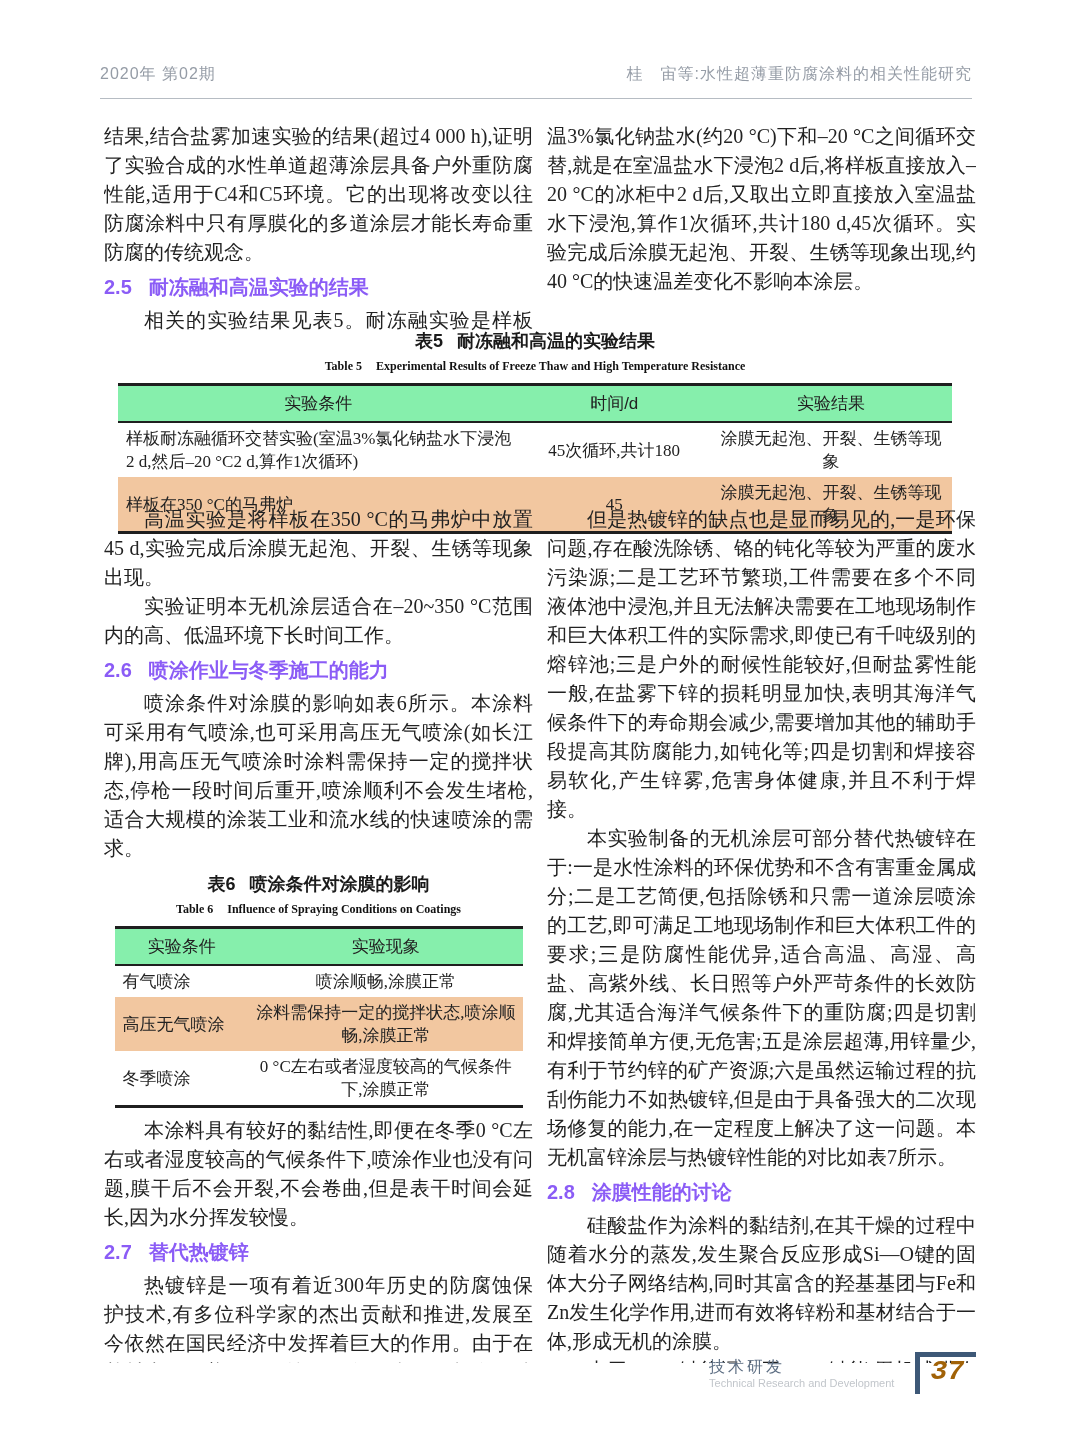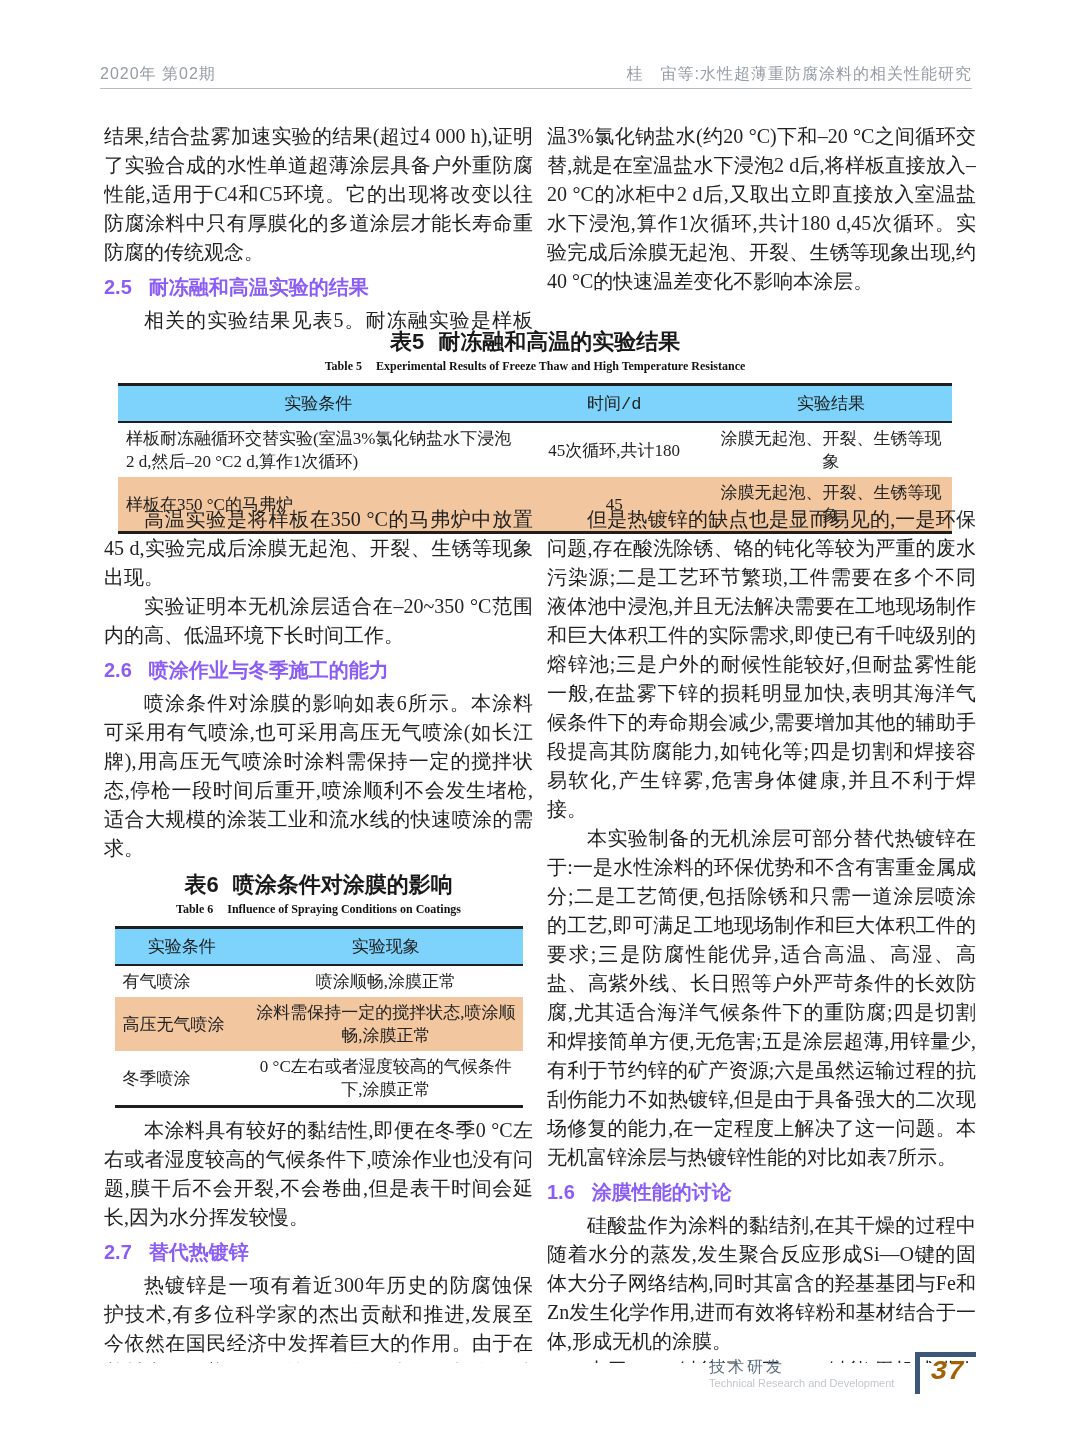--- a/index.html
+++ b/index.html
@@ -6,50 +6,50 @@
   .page {
     position:relative; width:1072px; height:1444px; background:#ffffff; overflow:hidden;
     font-family:"Liberation Serif","DejaVu Serif",serif; color:#222222;
   }
   
   .header {
     position:absolute; top:64px; left:100px; width:872px;
     display:flex; justify-content:space-between; align-items:flex-end;
     font-family:"Liberation Sans","DejaVu Sans",sans-serif;
     font-size:16px; color:#959ca6; letter-spacing:1px;
-    padding-bottom:3px; border-bottom:1px solid #b6bcc3;
+    padding-bottom:13px; border-bottom:1px solid #b6bcc3;
   }
   
   .cols { position:absolute; left:104px; width:872px; display:flex; gap:14px;margin-top:8px; }
   .cols.top { top:114px; height:212px; overflow:hidden; }
   .cols.bottom { top:497px; height:858px; overflow:hidden; }
   .col { width:429px; }
   .para { margin:0; font-size:20px; line-height:29px; text-align:justify; text-indent:2em; }
   .para.noindent { text-indent:0; }
   .heading {
     margin:5px 0 4px 0; font-family:"Liberation Sans","DejaVu Sans",sans-serif;
     font-size:20px; font-weight:bold; color:#8b5cf6; line-height:30px;
   }
   .heading .hnum { margin-right:17px; }
   
   .tcap-cn {
     text-align:center; font-family:"Liberation Sans","DejaVu Sans",sans-serif;
-    font-weight:bold; font-size:22px; color:#1a1a1a; line-height:23px;
+    font-weight:bold; font-size:18px; color:#1a1a1a; line-height:23px;
   }
   .tcap-en {
     text-align:center; font-family:"Liberation Serif","DejaVu Serif",serif;
     font-weight:bold; font-size:12px; color:#111; line-height:26px;
   }
   .tcap-cn .tt, .tcap-en .tt { margin-left:14px; }
   .dtable {
     width:100%; border-collapse:collapse; margin-top:4px;
     border-top:3px solid #1f1f1f; border-bottom:3px solid #1f1f1f;
   }
   .dtable th {
-    background:#7dd3fc; font-family:Liberation Mono, monospace;
+    background:#86efac; font-family:Liberation Sans, sans-serif;
     font-weight:normal; font-size:17px; padding:6px 4px; border-bottom:2px solid #1f1f1f;
   }
   .dtable td {
     font-size:17px; line-height:23px; padding:4px 6px;
     text-align:center; vertical-align:middle;
   }
   .dtable td.tl { text-align:left; padding-left:8px; }
   .dtable tr.shade td { background:#f2c7a0; }
   .t5 { position:absolute; top:330px; left:118px; width:834px; }
   .t6 { width:408px; margin:10px auto 8px auto; }
@@ -176,21 +176,21 @@
       <h3 class="heading">
         <span class="hnum">2.7</span><span>替代热镀锌</span>
       </h3>
       <p class="para">热镀锌是一项有着近300年历史的防腐蚀保护技术,有多位科学家的杰出贡献和推进,发展至今依然在国民经济中发挥着巨大的作用。由于在基材表面覆盖了一层较厚的金属锌层,无机金属锌层具有耐紫外线、耐老化、耐摩擦、耐高温等优点,因而户外的耐候性能较好,使用寿命一般在20~25 a,因此全球金属锌产量的40%以上都被用于热镀锌。</p>
     </div>
 
     <div class="col">
       <p class="para">但是热镀锌的缺点也是显而易见的,一是环保问题,存在酸洗除锈、铬的钝化等较为严重的废水污染源;二是工艺环节繁琐,工件需要在多个不同液体池中浸泡,并且无法解决需要在工地现场制作和巨大体积工件的实际需求,即使已有千吨级别的熔锌池;三是户外的耐候性能较好,但耐盐雾性能一般,在盐雾下锌的损耗明显加快,表明其海洋气候条件下的寿命期会减少,需要增加其他的辅助手段提高其防腐能力,如钝化等;四是切割和焊接容易软化,产生锌雾,危害身体健康,并且不利于焊接。</p>
       <p class="para">本实验制备的无机涂层可部分替代热镀锌在于:一是水性涂料的环保优势和不含有害重金属成分;二是工艺简便,包括除锈和只需一道涂层喷涂的工艺,即可满足工地现场制作和巨大体积工件的要求;三是防腐性能优异,适合高温、高湿、高盐、高紫外线、长日照等户外严苛条件的长效防腐,尤其适合海洋气候条件下的重防腐;四是切割和焊接简单方便,无危害;五是涂层超薄,用锌量少,有利于节约锌的矿产资源;六是虽然运输过程的抗刮伤能力不如热镀锌,但是由于具备强大的二次现场修复的能力,在一定程度上解决了这一问题。本无机富锌涂层与热镀锌性能的对比如表7所示。</p>
       <h3 class="heading">
-        <span class="hnum">1.6</span><span>涂膜性能的讨论</span>
+        <span class="hnum">2.8</span><span>涂膜性能的讨论</span>
       </h3>
       <p class="para">硅酸盐作为涂料的黏结剂,在其干燥的过程中随着水分的蒸发,发生聚合反应形成Si—O键的固体大分子网络结构,同时其富含的羟基基团与Fe和Zn发生化学作用,进而有效将锌粉和基材结合于一体,形成无机的涂膜。</p>
       <p class="para">由于Si—O键能远大于C—C键能,无机成膜物中的无机Si—O—Si网络结构不受紫外线照射的影响,长期曝晒不会引起键的断裂,因而涂层相比较高分子</p>
     </div>
   </div>
 
   <div class="footer">
     <div class="footer-text">
       <div class="f-cn">技术研发</div>
       <div class="f-en">Technical Research and Development</div>

